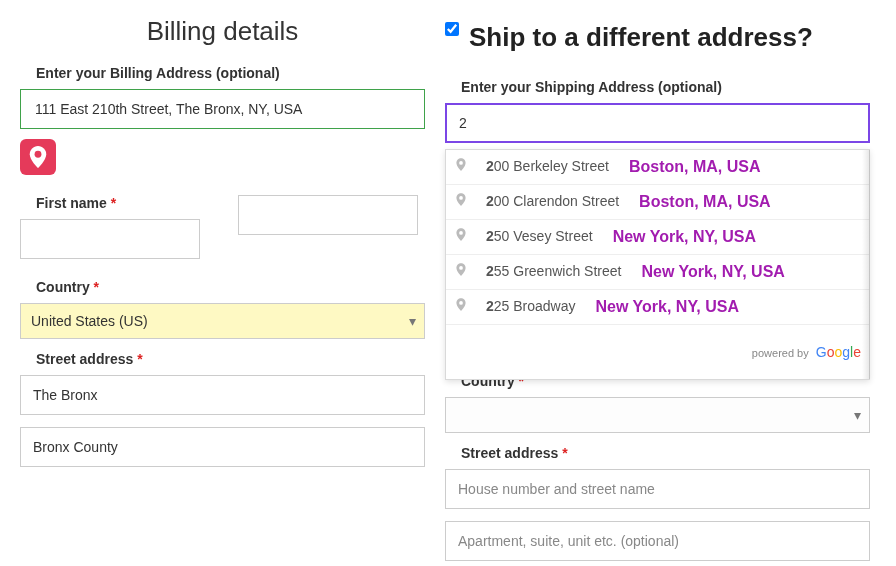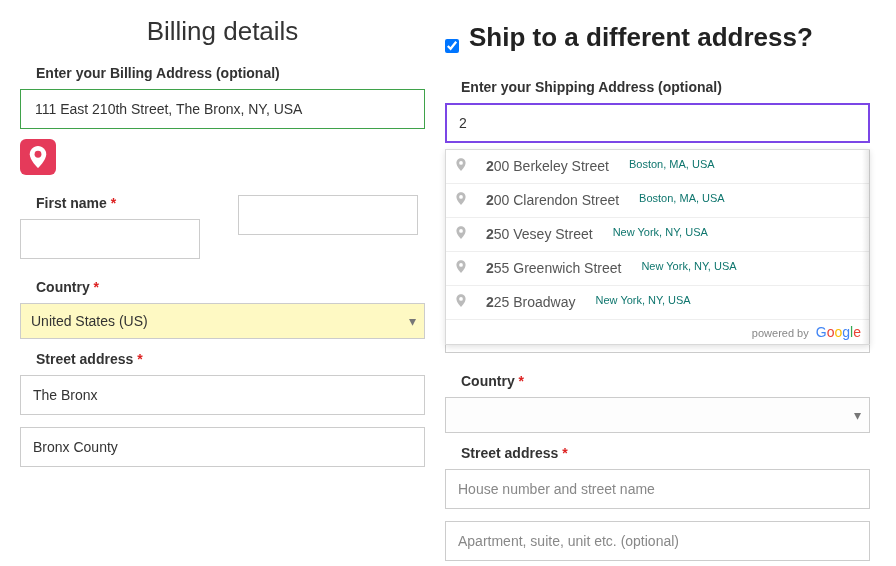--- a/index.html
+++ b/index.html
@@ -27,21 +27,21 @@
   h2.billing {
     font-size: 26px;
     font-weight: 400;
     color: #333;
     margin: 6px 0 18px 0;
     text-align: center;
   }
 
   .ship-header {
     display: flex;
-    align-items: flex-end;
+    align-items: flex-start;
     gap: 10px;
     margin: 12px 0 26px 0;
   }
   .ship-header input[type=checkbox] { width: 14px; height: 14px; }
   .ship-title { font-size: 26px; font-weight: 700; color: #222; }
 
   .field-label {
     font-size: 14px;
     font-weight: 700;
     color: #333;
@@ -113,26 +113,26 @@
     display: flex;
     gap: 20px;
     padding: 8px 10px;
     border-bottom: 1px solid #eee;
     font-size: 14px;
     cursor: pointer;
   }
   .suggest-row:last-of-type { border-bottom: none; }
   .suggest-row .main b { font-weight: 700; }
   .suggest-row .main { color: #555; }
-  .suggest-row .sec { color: #0f766e; font-size: 11px; }
+  .suggest-row .sec { color: #a21caf; font-size: 16px; font-weight: bold; }
   .suggest-footer {
     text-align: right;
     font-size: 11px;
     color: #888;
-    padding: 4px 8px;
+    padding: 19px 8px;
     border-top: 1px solid #eee;
   }
   .g-logo .g-b { color: #4285F4; }
   .g-logo .g-r { color: #EA4335; }
   .g-logo .g-y { color: #FBBC05; }
   .g-logo .g-g { color: #34A853; }
 
   .marker-icon { color: #bbb; font-size: 14px; }
 
   .scroll-shadow-right {

